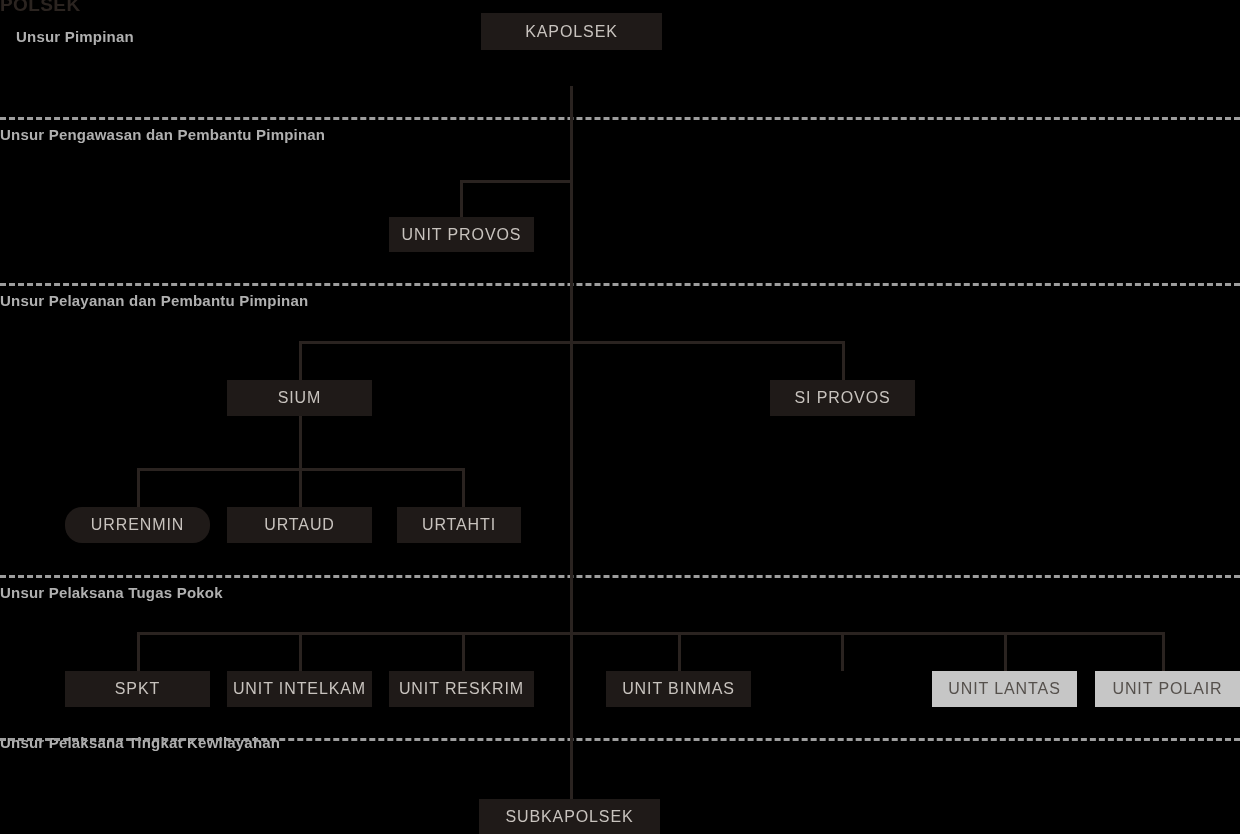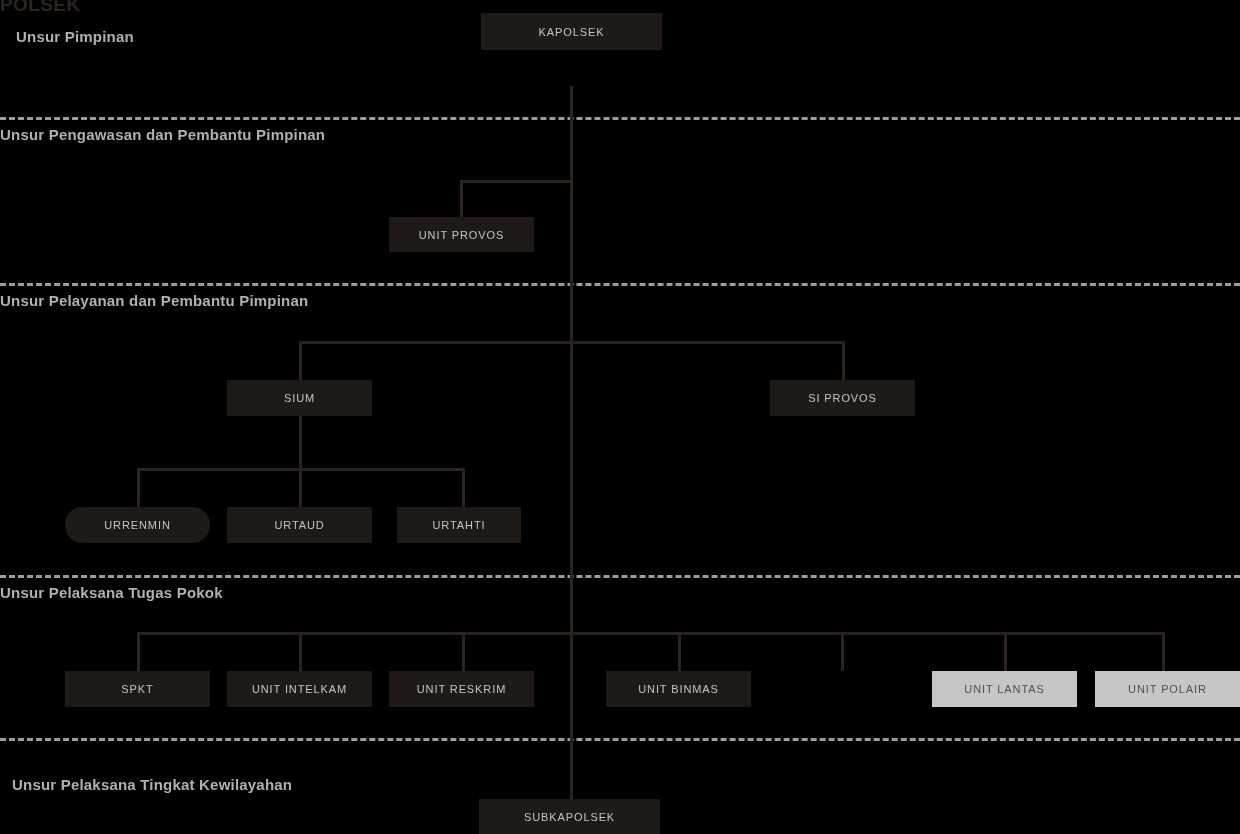--- a/index.html
+++ b/index.html
@@ -60,21 +60,21 @@
     background: #2a2320;
   }
 
   
   .node {
     position: absolute;
     box-sizing: border-box;
     display: flex;
     align-items: center;
     justify-content: center;
-    font-size: 11px;
+    font-size: 16px;
     letter-spacing: 0.9px;
     white-space: nowrap;
     overflow: hidden;
   }
   .node.dark {
     background: #1f1a18;
     color: #c8c3be;
   }
   .node.mid {
     background: #4d4d4d;
@@ -89,21 +89,21 @@
 <body>
 
 <div id="chart-root">
 
   <div class="page-title">POLSEK</div>
 
   <div class="section-label" style="top:28px;padding-left:16px;">Unsur Pimpinan</div>
   <div class="section-label" style="top:126px;">Unsur Pengawasan dan Pembantu Pimpinan</div>
   <div class="section-label" style="top:292px;">Unsur Pelayanan dan Pembantu Pimpinan</div>
   <div class="section-label" style="top:584px;">Unsur Pelaksana Tugas Pokok</div>
-  <div class="section-label" style="top:776px;padding-left:12px;">Unsur Pelaksana Tingkat Kewilayahan</div>
+  <div class="section-label" style="top:734px;">Unsur Pelaksana Tingkat Kewilayahan</div>
 
   <div class="divider" style="top:117px;"></div>
   <div class="divider" style="top:283px;"></div>
   <div class="divider" style="top:575px;"></div>
   <div class="divider" style="top:738px;"></div>
 
   <div class="vline" style="left:570px; top:86px; height:714px;"></div>
 
   <div class="hline" style="left:460px; top:180px; width:113px;"></div>
   <div class="vline" style="left:460px; top:180px; height:37px;"></div>

